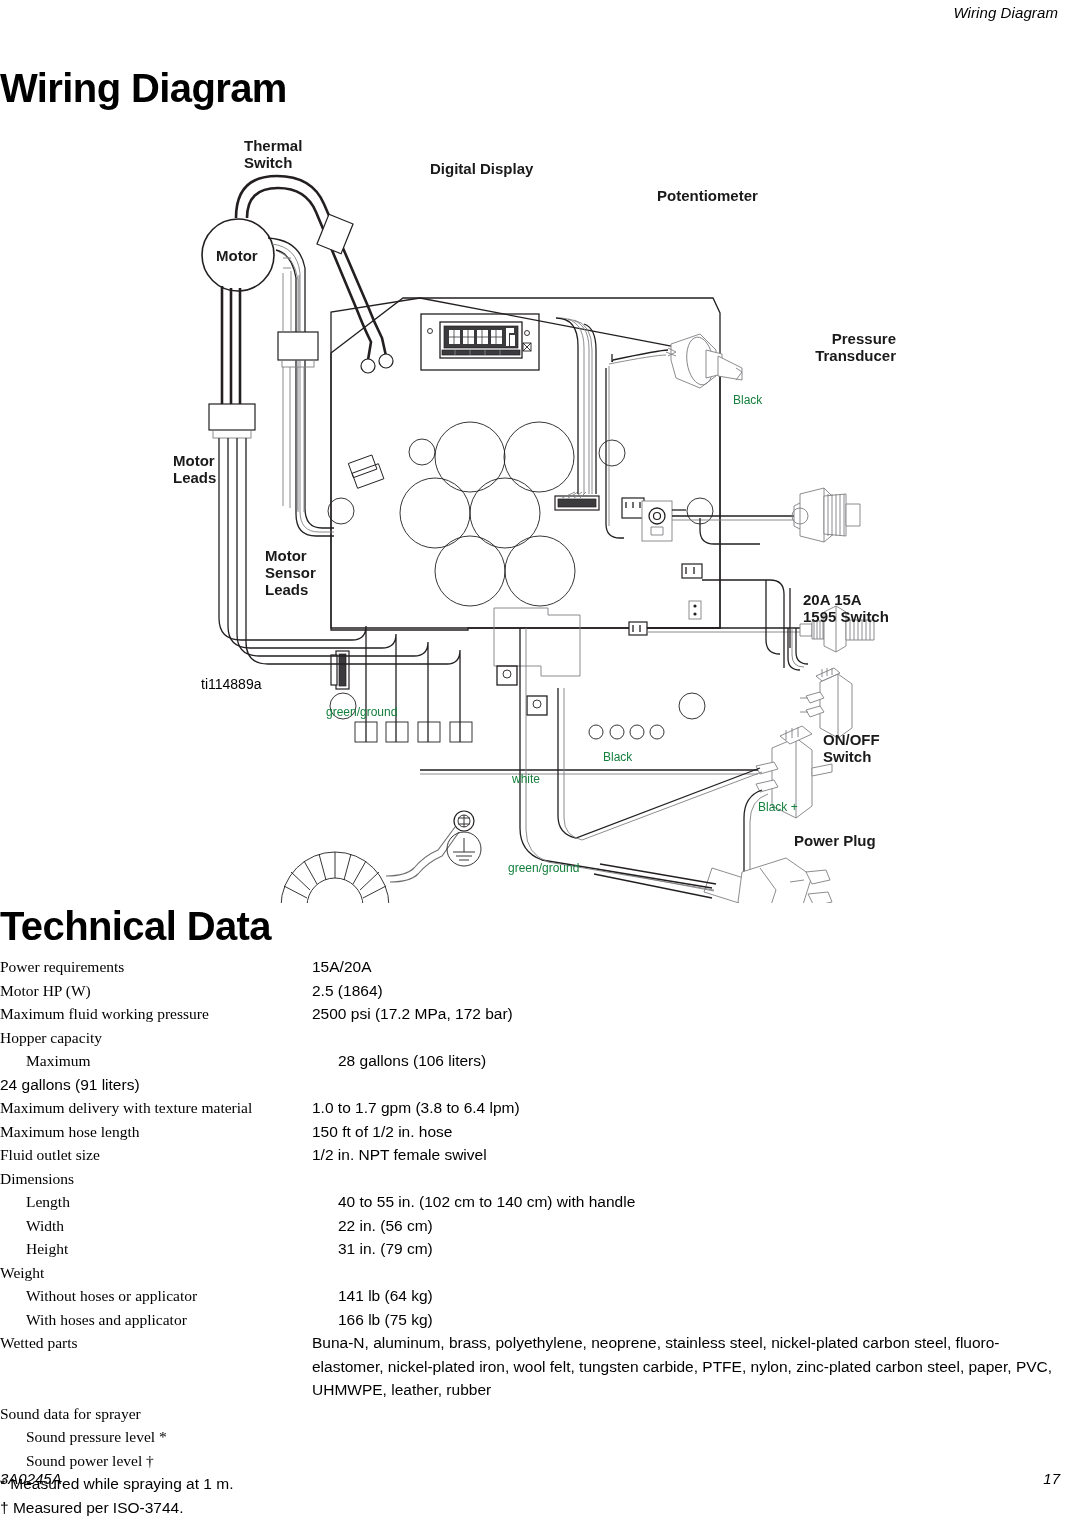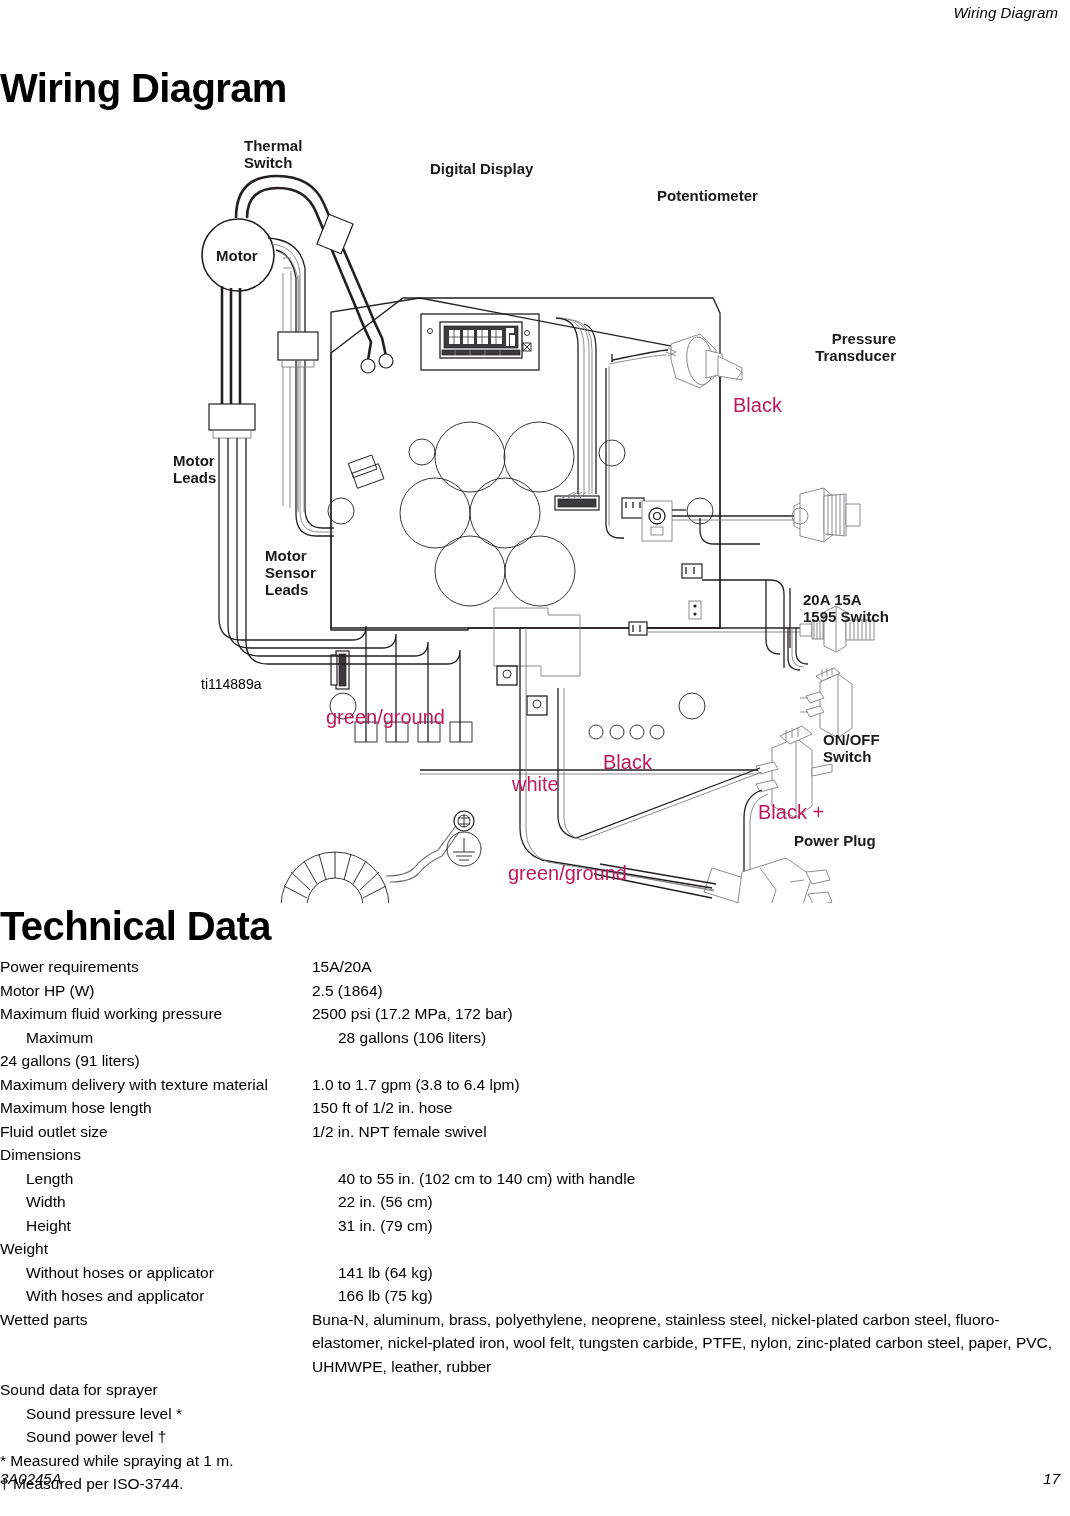--- a/index.html
+++ b/index.html
@@ -59,22 +59,22 @@
   .fig-label {
     position: absolute;
     font-size: 15px;
     font-weight: 700;
     line-height: 1.12;
     white-space: pre-line;
     color: #1a1a1a;
   }
   .fig-label.thin {
     font-weight: 400;
-    font-size: 20px;
-    color: #be185d;
+    font-size: 12px;
+    color: #15803d;
   }
   .fig-id {
     position: absolute;
     font-size: 14px;
     font-weight: 400;
   }
 
   
   .techdata {
     position: absolute;
@@ -86,20 +86,21 @@
   }
   .td-row {
     position: relative;
     display: flex;
     align-items: flex-start;
   }
   .td-label {
     width: 312px;
     flex: 0 0 312px;
     white-space: pre;
+    font-family: Liberation Serif, serif;
   }
   .td-label.indent { padding-left: 26px; }
   .td-value {
     flex: 1 1 auto;
     max-width: 748px;
   }
   .td-note { white-space: pre; }
 
   
   .footer {
@@ -483,20 +484,24 @@
         </div>
         <div class="td-row">
           <div class="td-label">Motor HP (W)</div>
           <div class="td-value">2.5 (1864)</div>
         </div>
         <div class="td-row">
           <div class="td-label">Maximum fluid working pressure</div>
           <div class="td-value">2500 psi (17.2 MPa, 172 bar)</div>
         </div>
         <div class="td-row">
+          <div class="td-label">Hopper capacity</div>
+          <div class="td-value"></div>
+        </div>
+        <div class="td-row">
           <div class="td-label indent">Maximum</div>
           <div class="td-value">28 gallons (106 liters)</div>
         </div>
         <div class="td-row">
           <div class="td-value">24 gallons (91 liters)</div>
         </div>
         <div class="td-row">
           <div class="td-label">Maximum delivery with texture material</div>
           <div class="td-value">1.0 to 1.7 gpm (3.8 to 6.4 lpm)</div>
         </div>

